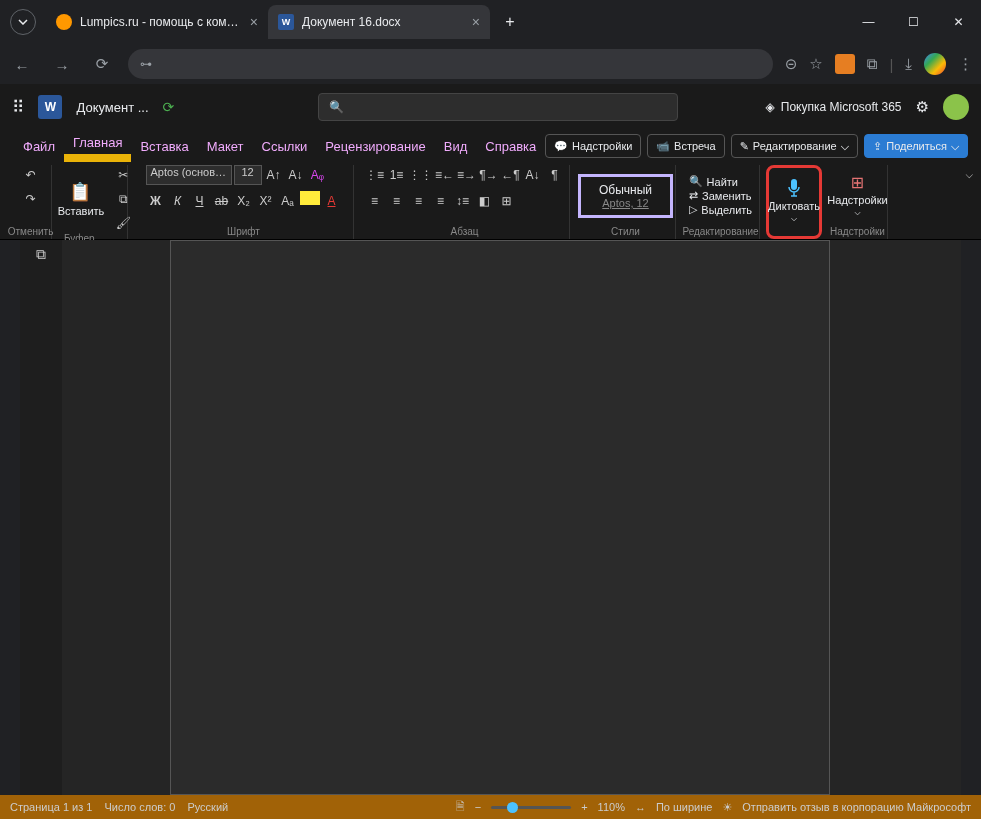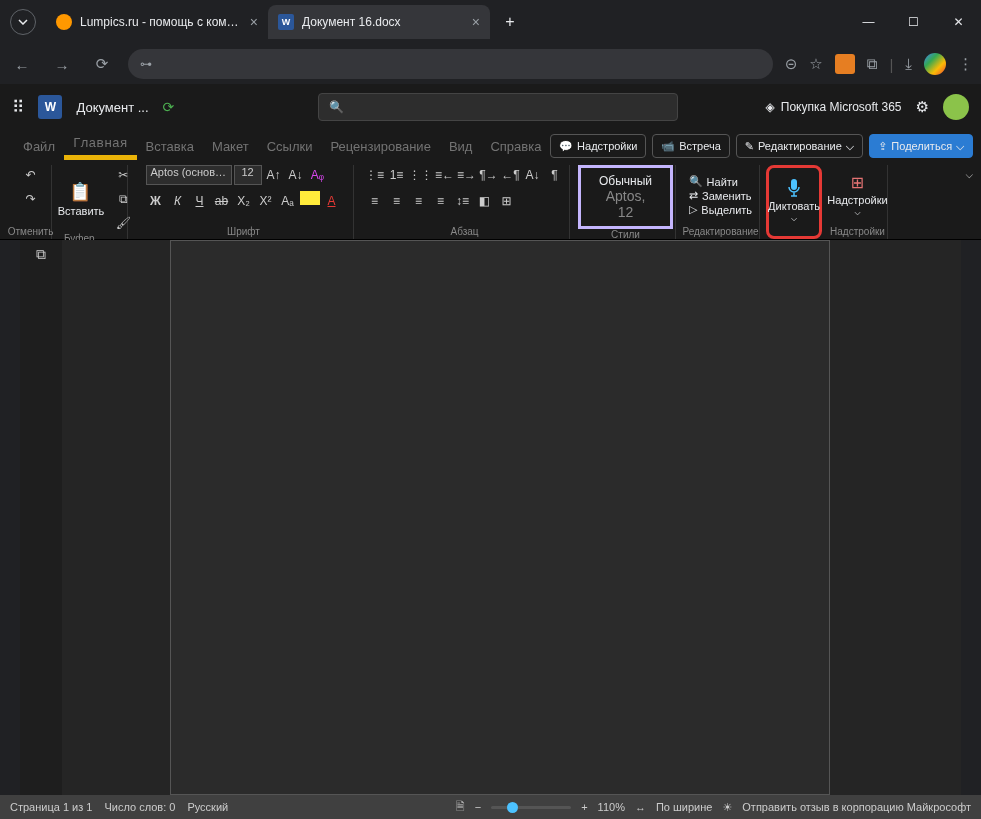--- a/index.html
+++ b/index.html
@@ -26,43 +26,43 @@
 .app-launcher { font-size: 17px; color: #e8eaed; }
 .word-badge { width: 24px; height: 24px; background: #2b579a; color: #fff; font-size: 12px; font-weight: bold; display: flex; align-items: center; justify-content: center; border-radius: 3px; }
 .doc-name { font-size: 13px; color: #e8eaed; }
 .sync-icon { color: #4caf50; font-size: 14px; }
 .search-box { margin-left: 130px; width: 360px; height: 28px; background: #2d2d2d; border: 1px solid #444; border-radius: 4px; display: flex; align-items: center; padding: 0 10px; font-size: 12px; color: #888; gap: 8px; }
 .header-right { margin-left: auto; display: flex; align-items: center; gap: 14px; }
 .buy-btn { font-size: 12px; color: #e8eaed; display: flex; align-items: center; gap: 6px; }
 .settings-gear { font-size: 15px; color: #e8eaed; }
 .user-pic { width: 26px; height: 26px; border-radius: 50%; background: #8bc34a; }
 .menu-row { height: 32px; display: flex; align-items: center; padding: 0 14px; gap: 0; background: #1a1a1a; font-size: 13px; }
-.menu-item { padding: 4px 9px; color: #737373; cursor: pointer; }
-.menu-item.active { border-bottom: 5px solid #eab308; font-family: Liberation Mono, monospace; }
+.menu-item { padding: 4px 9px; color: #f0abfc; cursor: pointer; }
+.menu-item.active { border-bottom: 8px solid #eab308; }
 .menu-right { margin-left: auto; display: flex; gap: 6px; }
 .menu-btn { height: 24px; border: 1px solid #555; border-radius: 4px; padding: 0 8px; font-size: 11px; color: #e8eaed; display: flex; align-items: center; gap: 4px; background: transparent; }
 .menu-btn.primary { background: #2b7cd3; border-color: #2b7cd3; }
 .ribbon { height: 78px; display: flex; background: #1a1a1a; padding: 3px 0 0 10px; gap: 6px; font-size: 10px; color: #bbb; border-bottom: 1px solid #000; }
 .ribbon-group { display: flex; flex-direction: column; align-items: center; justify-content: space-between; padding: 0 6px 2px; border-right: 1px solid #333; }
 .ribbon-group:last-child { border-right: none; }
 .group-content { display: flex; align-items: center; gap: 3px; flex: 1; }
 .group-label { font-size: 10px; color: #888; }
 .rb-btn { min-width: 20px; height: 20px; display: flex; align-items: center; justify-content: center; color: #ccc; font-size: 12px; }
 .vertical-btn { display: flex; flex-direction: column; align-items: center; gap: 2px; padding: 4px 6px; font-size: 11px; color: #e8eaed; }
 .font-select { background: #2d2d2d; border: 1px solid #555; color: #ccc; font-size: 11px; height: 20px; padding: 0 4px; width: 86px; overflow: hidden; white-space: nowrap; text-overflow: ellipsis; }
 .font-size-sel { background: #2d2d2d; border: 1px solid #555; color: #ccc; font-size: 11px; height: 20px; width: 28px; text-align: center; }
 .style-box { border: 3px solid #c4b5fd; padding: 6px 18px; text-align: center; font-size: 12px; color: #e8eaed; }
-.style-sub { font-size: 14px; color: #888; }
+.style-sub { font-size: 11px; color: #888; text-decoration: underline; }
 .dictate-group { position: relative; border: 3px solid #e53935; border-radius: 8px; }
 .editing-group { display: flex; flex-direction: column; gap: 1px; font-size: 11px; }
 .editing-item { display: flex; align-items: center; gap: 4px; color: #e8eaed; }
 .doc-area { position: absolute; top: 240px; left: 20px; right: 20px; bottom: 24px; background: #252525; display: flex; }
 .doc-sidebar { width: 42px; background: #1e1e1e; display: flex; flex-direction: column; align-items: center; padding-top: 6px; }
 .doc-page { margin-left: 108px; width: 660px; height: 100%; background: #2b2b2b; border: 1px solid #555; }
-.status-bar { position: absolute; bottom: 0; left: 0; right: 0; height: 24px; background: #404040; display: flex; align-items: center; padding: 0 10px; font-size: 11px; color: #ccc; gap: 12px; }
+.status-bar { position: absolute; bottom: 0; left: 0; right: 0; height: 24px; background: #a16207; display: flex; align-items: center; padding: 0 10px; font-size: 11px; color: #ccc; gap: 12px; }
 .status-right { margin-left: auto; display: flex; align-items: center; gap: 10px; }
 .zoom-slider { width: 80px; height: 3px; background: #555; position: relative; border-radius: 2px; }
 .zoom-thumb { position: absolute; left: 20%; top: -4px; width: 11px; height: 11px; background: #4cc2ff; border-radius: 50%; }
 .font-row { display: flex; gap: 2px; }
 svg { display: block; }
 </style>
 </head>
 <body>
 
 <div class="titlebar">

